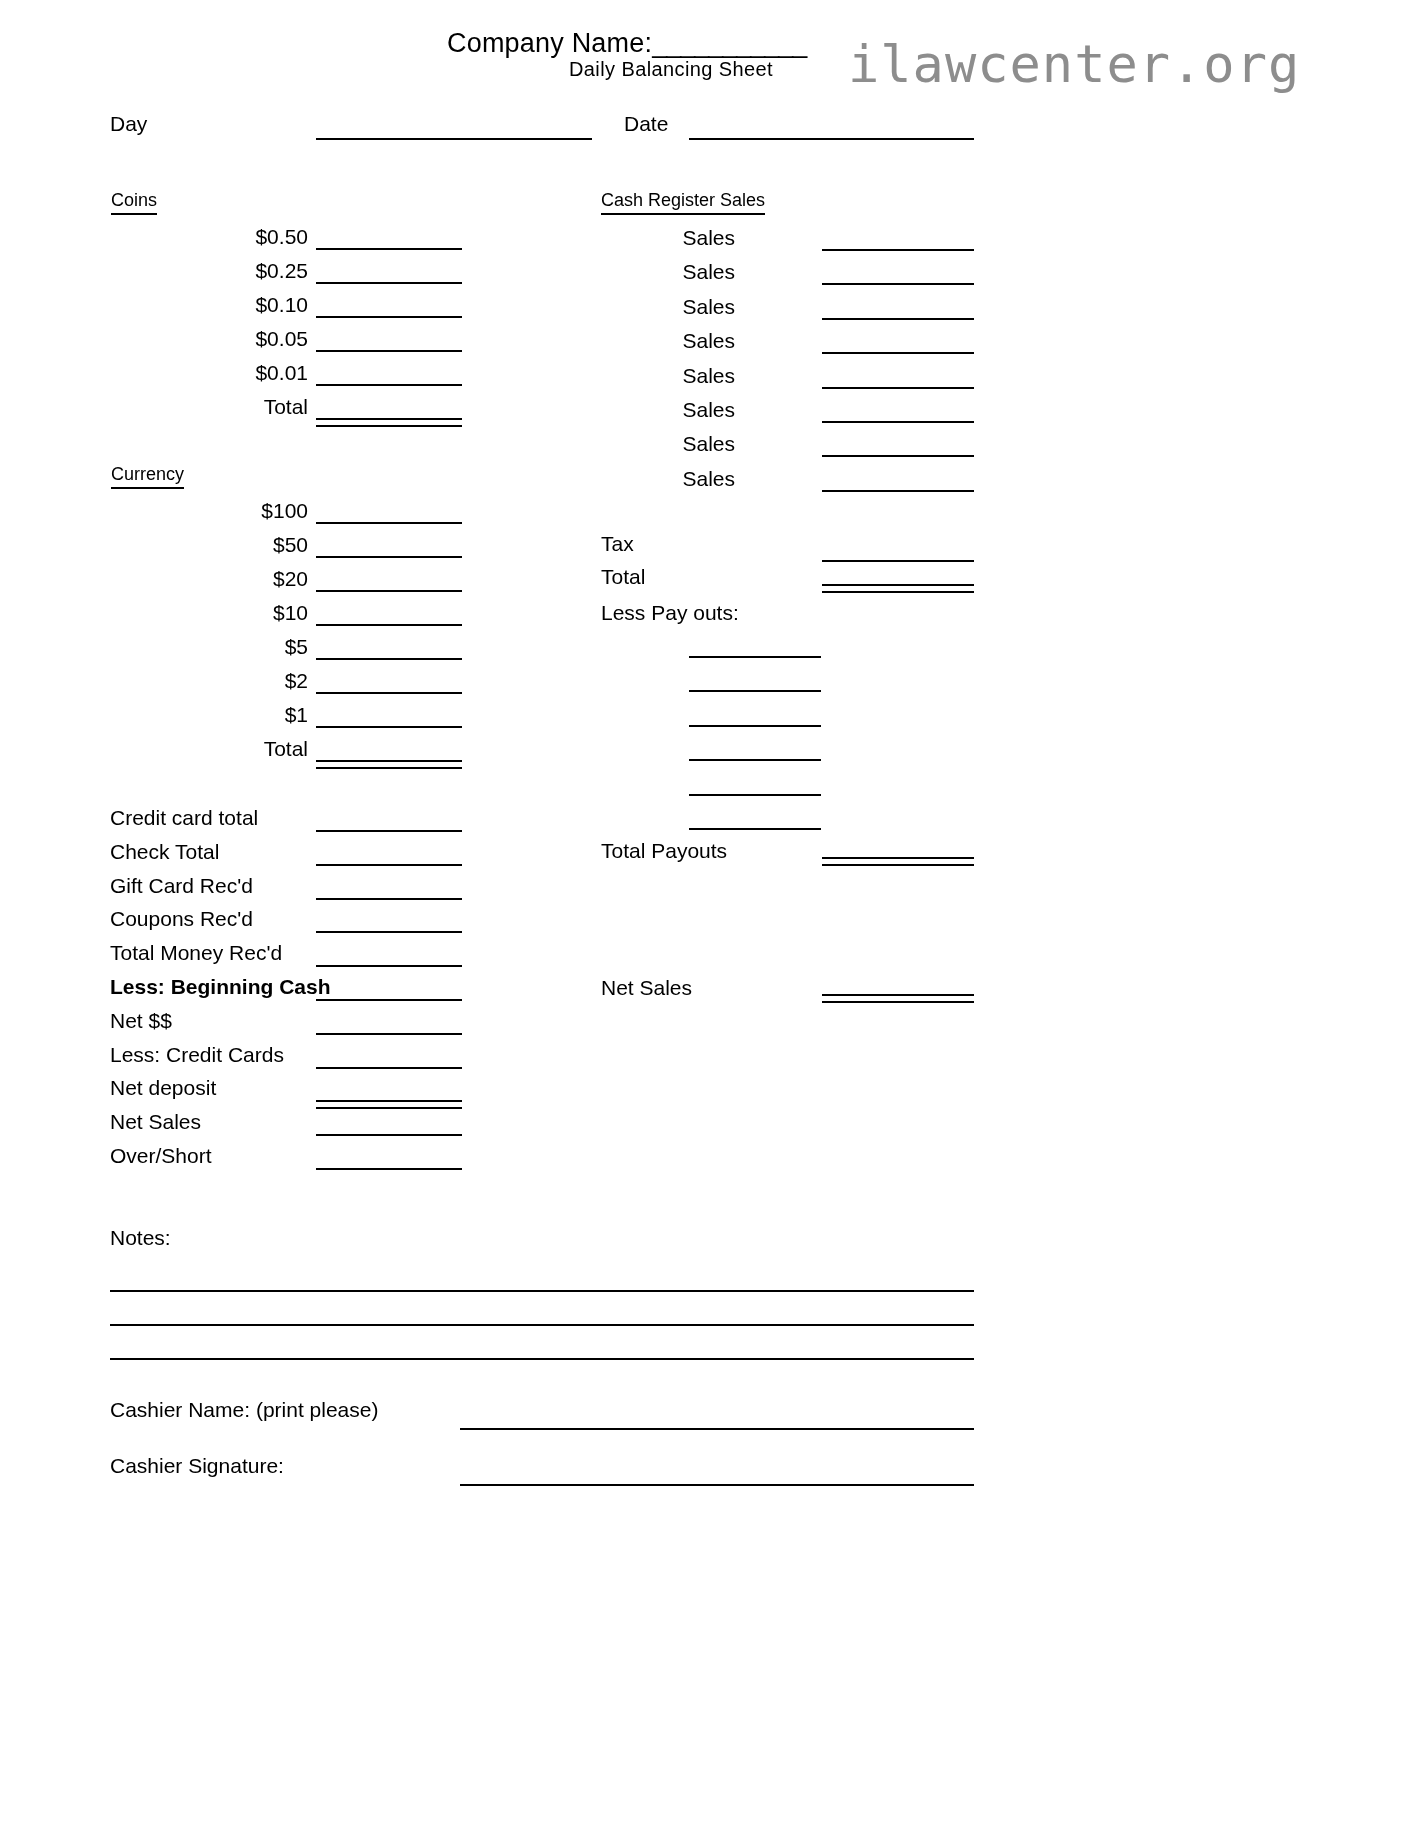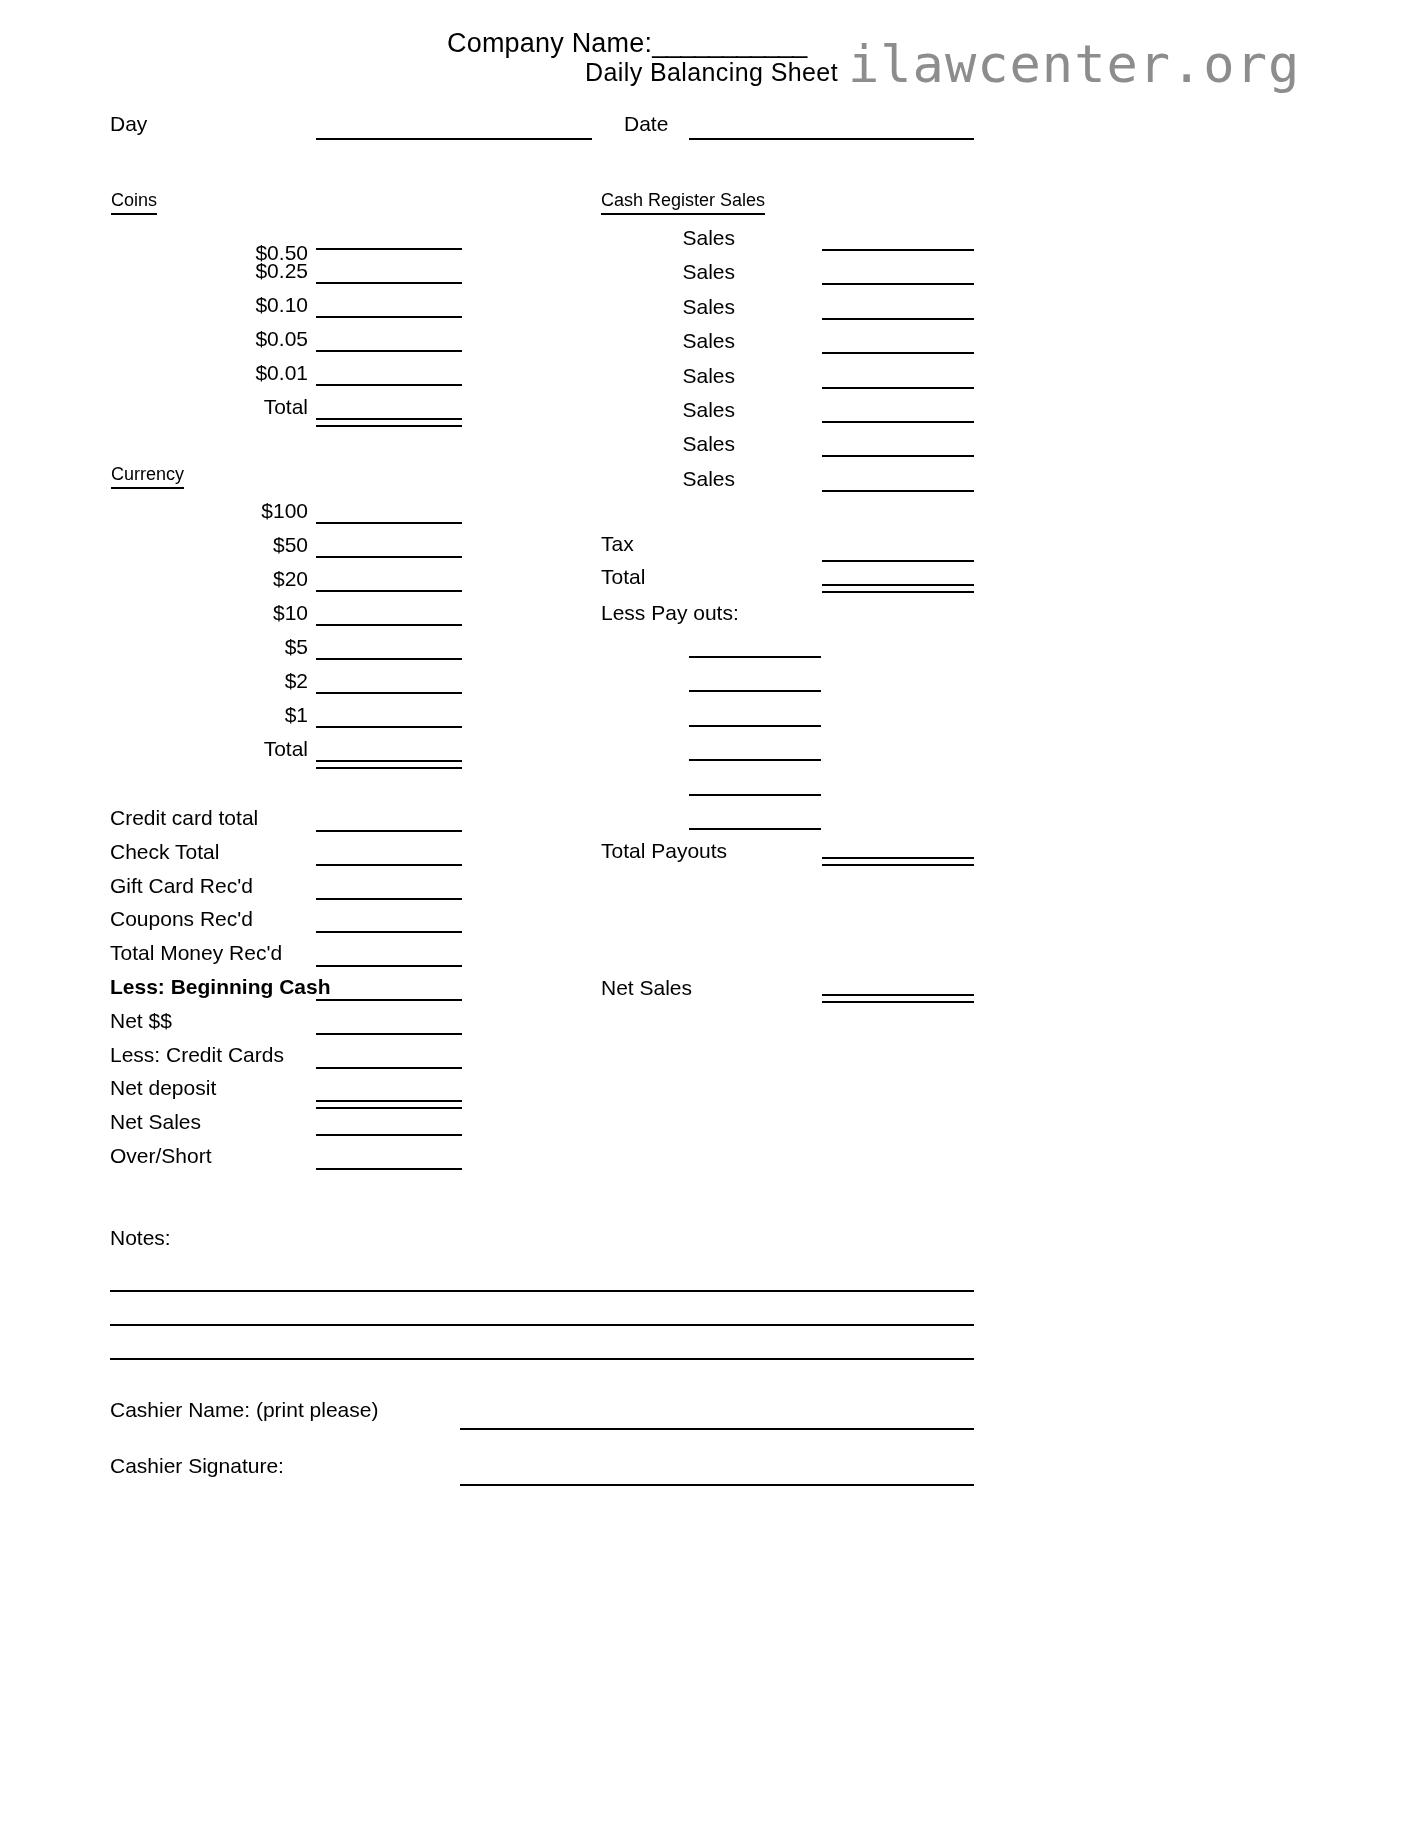--- a/index.html
+++ b/index.html
@@ -29,23 +29,23 @@
     font-size: 27px;
     letter-spacing: 0.2px;
     white-space: nowrap;
   }
   .hdr-company .dashes {
     font-family: "Liberation Sans", sans-serif;
     letter-spacing: -1px;
   }
   .hdr-subtitle {
     position: absolute;
-    left: 585px;
+    left: 569px;
     top: 58px;
-    font-size: 25px;
+    font-size: 20px;
     letter-spacing: 0.4px;
     white-space: nowrap;
   }
   .watermark {
     position: absolute;
     left: 848px;
     top: 34px;
     font-family: "DejaVu Sans Mono", monospace;
     font-size: 52px;
     color: #8d8d8d;
@@ -93,21 +93,21 @@
   <div class="watermark">ilawcenter.org</div>
 
   <div class="lbl" style="left:110px; top:112px;">Day</div>
   <div class="rule" style="left:316px; top:138px; width:276px;"></div>
 
   <div class="lbl" style="left:624px; top:112px;">Date</div>
   <div class="rule" style="left:689px; top:138px; width:285px;"></div>
 
   <div class="sec-head" style="left:111px; top:190px;">Coins</div>
   <div id="coins-rows">
-      <div class="lbl rt" style="left: 160px; top: 225px; width: 148px; margin-top: 16px;">$0.50</div>
+      <div class="lbl rt" style="left: 160px; top: 225px; width: 148px;">$0.50</div>
       <div class="rule" style="left: 316px; top: 248px; width: 146px;"></div>
       <div class="lbl rt" style="left: 160px; top: 259px; width: 148px;">$0.25</div>
       <div class="rule" style="left: 316px; top: 282px; width: 146px;"></div>
       <div class="lbl rt" style="left: 160px; top: 293px; width: 148px;">$0.10</div>
       <div class="rule" style="left: 316px; top: 316px; width: 146px;"></div>
       <div class="lbl rt" style="left: 160px; top: 327px; width: 148px;">$0.05</div>
       <div class="rule" style="left: 316px; top: 350px; width: 146px;"></div>
       <div class="lbl rt" style="left: 160px; top: 361px; width: 148px;">$0.01</div>
       <div class="rule" style="left: 316px; top: 384px; width: 146px;"></div>
       <div class="lbl rt" style="left: 160px; top: 395px; width: 148px;">Total</div>

